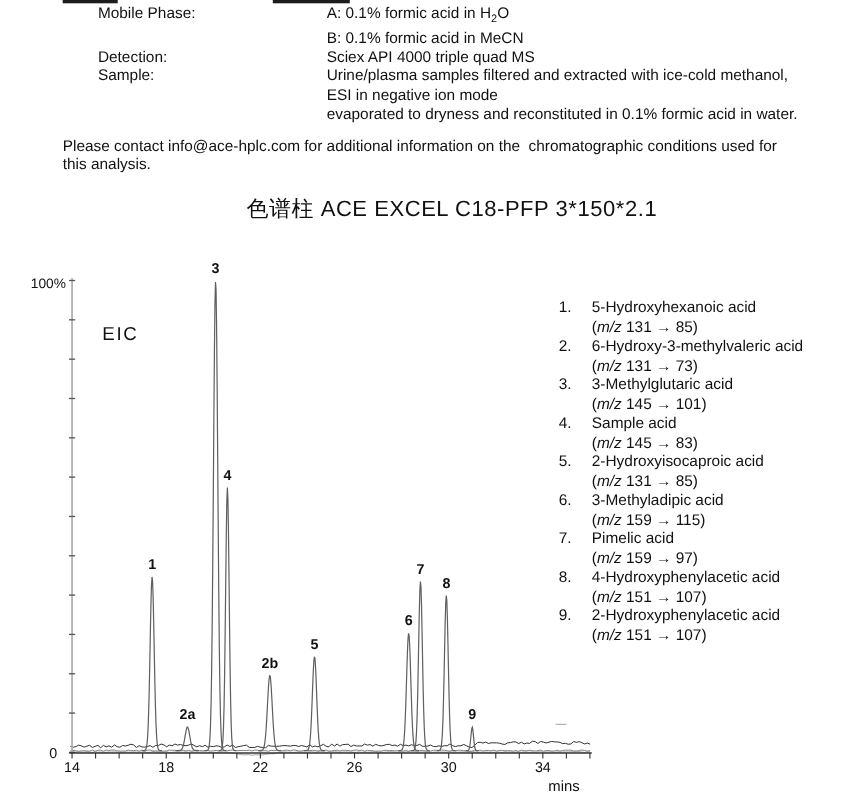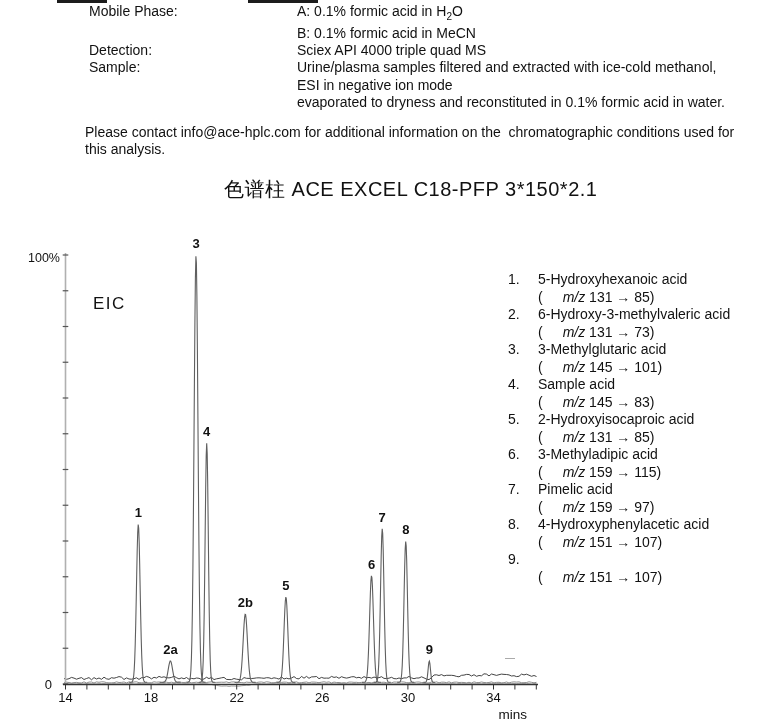--- a/index.html
+++ b/index.html
@@ -5,29 +5,29 @@
   html,body{margin:0;padding:0;background:#ffffff;width:774px;height:726px;overflow:hidden;
             font-family:"Liberation Sans",sans-serif;color:#111;}
   
   .artifact{position:absolute;top:0;height:3px;background:#1c1c1c;}
   
   #conditions{position:absolute;left:57px;top:3px;font-size:14px;line-height:17.2px;}
   .cond-line{white-space:pre;margin-left:32px;}
   .cl{display:inline-block;width:208px;}
   sub{font-size:10px;}
   
-  #contact{position:absolute;left:57px;top:124px;font-size:14px;line-height:17.2px;margin-left:28px;}
+  #contact{position:absolute;left:57px;top:124px;font-size:14px;line-height:17.2px;}
   #contact .pre{white-space:pre;}
   
   #column-title{position:absolute;left:224px;top:176px;font-size:20px;letter-spacing:.5px;}
   
   #legend{position:absolute;left:508px;top:271px;font-size:14px;line-height:17.5px;}
   .lg-item{display:flex;}
   .lg-num{width:30px;flex:0 0 30px;}
-  .lg-mz em{font-style:italic;margin-left:20px;}
+  .lg-mz em{font-style:italic;}
   
   #chroma{position:absolute;left:0;top:0;}
   #chroma text{font-family:"Liberation Sans",sans-serif;fill:#111;}
   text.ytop{font-size:12.5px;}
   text.y0{font-size:13px;}
   text.eic{font-size:17px;letter-spacing:1.5px;}
   text.mins{font-size:13.5px;}
 </style>
 </head>
 <body>
@@ -162,15 +162,15 @@
   <div class="lg-item">
       <span class="lg-num">7.</span>
       <span class="lg-body"><span>Pimelic acid</span><br><span class="lg-mz"><span>(</span><em>m/z</em><span> 159 → 97)</span></span></span>
     </div>
   <div class="lg-item">
       <span class="lg-num">8.</span>
       <span class="lg-body"><span>4-Hydroxyphenylacetic acid</span><br><span class="lg-mz"><span>(</span><em>m/z</em><span> 151 → 107)</span></span></span>
     </div>
   <div class="lg-item">
       <span class="lg-num">9.</span>
-      <span class="lg-body"><br><span class="lg-mz"><span>(</span><em>m/z</em><span> 151 → 107)</span></span></span>
+      <span class="lg-body"><span>2-Hydroxyphenylacetic acid</span><br><span class="lg-mz"><span>(</span><em>m/z</em><span> 151 → 107)</span></span></span>
     </div>
 </div>
 
 </body></html>

